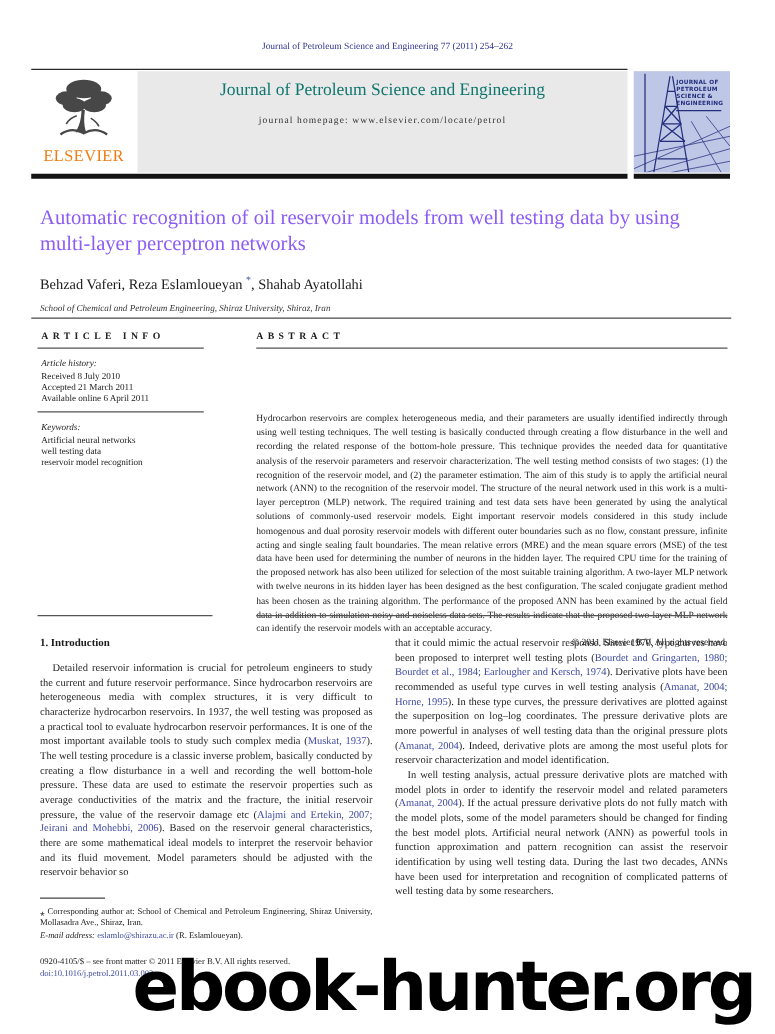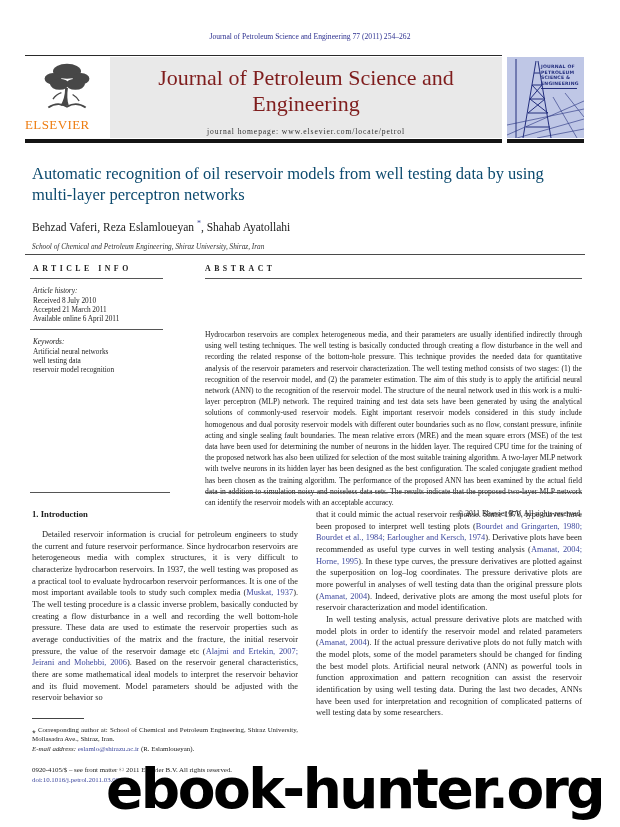--- a/index.html
+++ b/index.html
@@ -7,38 +7,38 @@
   .page {
     position:relative; width:620px; height:827px; margin:0 auto;
     background:#ffffff; overflow:hidden;
     font-family:"Liberation Serif", serif; color:#1c1c1c;
   }
   .lnk { color:#3f4a9e; }
   
   .top-cite { position:absolute; top:32px; left:0; width:100%; text-align:center;
     font-size:7.6px; color:#2e3190; }
   .top-rule { position:absolute; top:55px; left:25px; width:477px; height:1px; background:#2a2a2a; }
-  .elsevier { position:absolute; left:25px; top:59px; width:84px; height:80px; }
+  .elsevier { position:absolute; left:25px; top:59px; width:84px; height:80px; text-align:center; }
   .elsevier svg { display:block; margin:0 auto; }
   .els-text { font-size:13px; color:#ee7d11; letter-spacing:0.4px; margin-top:0px; font-weight:normal; }
   .graybox { position:absolute; left:110px; top:57px; width:392px; height:81px; background:#e9e9e9; text-align:center; }
   .contents-line { padding-top:10px; font-size:8px; color:#3a3a3a; }
-  .jtitle { margin-top:8px; font-size:22px; color:#7f1d1d; }
+  .jtitle { margin-top:8px; font-size:14px; color:#0f766e; }
   .homepage { margin-top:10px; font-size:7.6px; letter-spacing:0.9px; color:#2f2f2f; }
   .cover { position:absolute; left:507px; top:57px; width:77px; height:81px; background:#bfc7e6; overflow:hidden; }
   .cover-text { position:absolute; left:34px; top:7px; width:40px;
     font-family:"DejaVu Sans", sans-serif; font-size:4.6px; font-weight:bold;
     color:#232e7d; line-height:5.6px; letter-spacing:0.2px; }
   .cover-text-rule { position:absolute; left:34px; top:31px; width:36px; height:0.8px; background:#232e7d; }
   .blackbar { position:absolute; height:4px; background:#141414; top:139px; }
   .bar-main { left:25px; width:477px; }
   .bar-cover { left:507px; width:77px; }
   
   .title { position:absolute; left:32px; top:164px; width:535px;
-    font-size:16.5px; font-weight:normal; line-height:20.5px; color:#0c4a6e; }
+    font-size:16.5px; font-weight:normal; line-height:20.5px; color:#8b5cf6; }
   .authors { position:absolute; left:32px; top:219px; font-size:11.5px; color:#1b1b1b; }
   .authors .lnk { vertical-align:super; font-size:8px; }
   .affil { position:absolute; left:32px; top:242px; font-size:7.3px; font-style:italic; color:#333; }
   .rule-full { position:absolute; left:25px; top:254px; width:560px; height:1px; background:#4a4a4a; }
   
   .section-label { position:absolute; font-size:7.8px; font-weight:bold; letter-spacing:3.5px; color:#222; }
   .info-heading { left:33px; top:264px; }
   .abs-heading { left:205px; top:264px; }
   .thin-rule { position:absolute; height:1px; background:#555; }
   .rule-info-1 { left:30px; top:278px; width:133px; }

